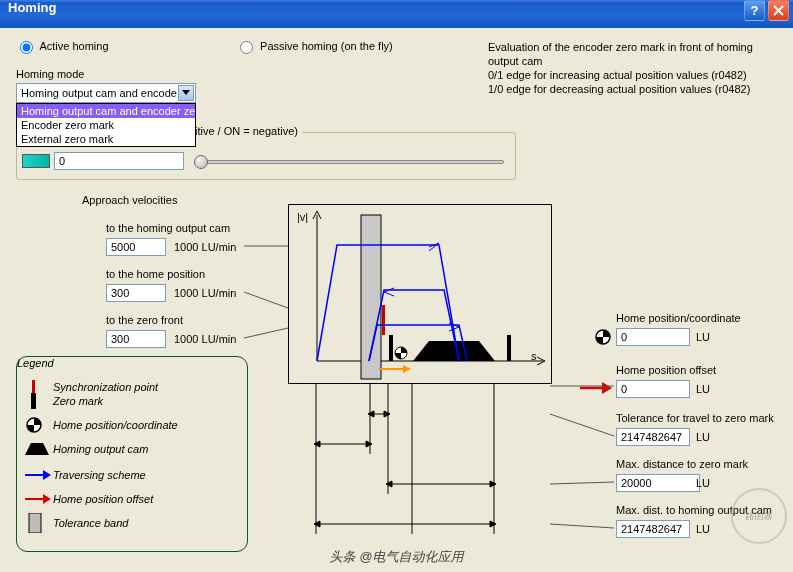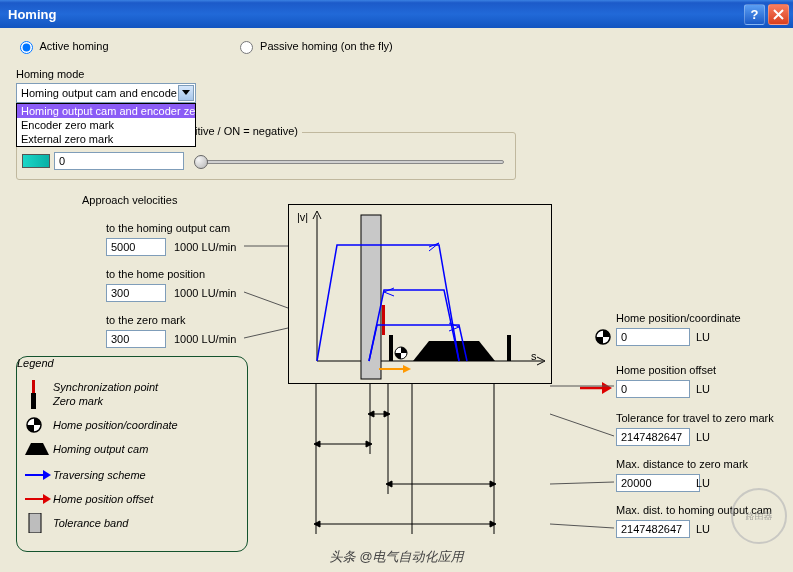--- a/index.html
+++ b/index.html
@@ -11,21 +11,21 @@
     width: 793px;
     height: 572px;
     overflow: hidden;
     position: relative;
   }
   .titlebar {
     height: 28px;
     background: linear-gradient(to bottom, #3a81e2 0%, #1c5ac9 10%, #2169d8 50%, #1254c0 100%);
     color: #fff;
     display: flex;
-    align-items: center;
+    align-items: flex-start;
     padding: 0 4px 0 8px;
     font-weight: bold;
     font-size: 13px;
   }
   .titlebar-spacer { flex: 1; }
   .tb-btn {
     width: 21px; height: 21px;
     border-radius: 3px;
     display: flex; align-items: center; justify-content: center;
     margin-left: 3px;
@@ -133,20 +133,25 @@
 
   <div class="radio-row" style="left:20px;">
     <input type="radio" checked="" style="">
     <span>Active homing</span>
   </div>
   <div class="radio-row" style="left:240px;">
     <input type="radio" style="">
     <span>Passive homing (on the fly)</span>
   </div>
 
+  <div class="info-block">
+    <div>Evaluation of the encoder zero mark in front of homing output cam</div>
+    <div>0/1 edge for increasing actual position values (r0482)</div>
+    <div>1/0 edge for decreasing actual position values (r0482)</div>
+  </div>
 
   <div class="mode-lbl">Homing mode</div>
   <div class="combo">
     <span>Homing output cam and encode</span>
     <div class="combo-btn">
       <svg>
           <path d="M0 0 L8 0 L4 5 Z" fill="#000"></path>
         </svg>
     </div>
   </div>
@@ -173,21 +178,21 @@
     <span>5000</span>
   </div>
   <div class="param-lbl" style="top:213px; left:174px;">1000 LU/min</div>
 
   <div class="param-lbl" style="top:240px; left:106px;">to the home position</div>
   <div class="num-input" style="top:256px; left:106px; width:60px;">
     <span>300</span>
   </div>
   <div class="param-lbl" style="top:259px; left:174px;">1000 LU/min</div>
 
-  <div class="param-lbl" style="top:286px; left:106px;">to the zero mark</div>
+  <div class="param-lbl" style="top:286px; left:106px;">to the zero front</div>
   <div class="num-input" style="top:302px; left:106px; width:60px;">
     <span>300</span>
   </div>
   <div class="param-lbl" style="top:305px; left:174px;">1000 LU/min</div>
 
   <div class="legend-box" style="top:328px; left:16px; width:232px; height:196px;">
     <span class="gtitle">Legend</span>
 
     <div class="legend-row" style="top:0;margin-top:20px;">
       <svg style="position:absolute;left:0" width="20" height="16">

